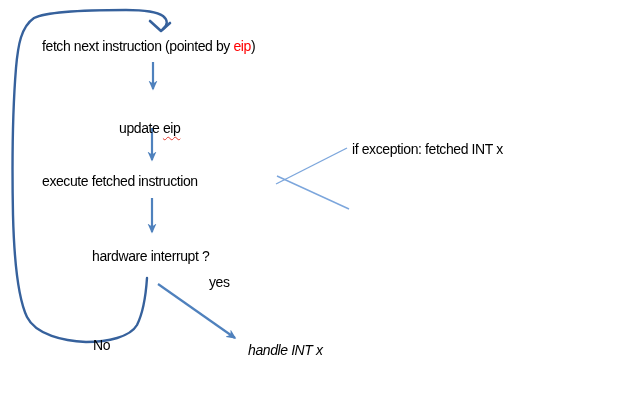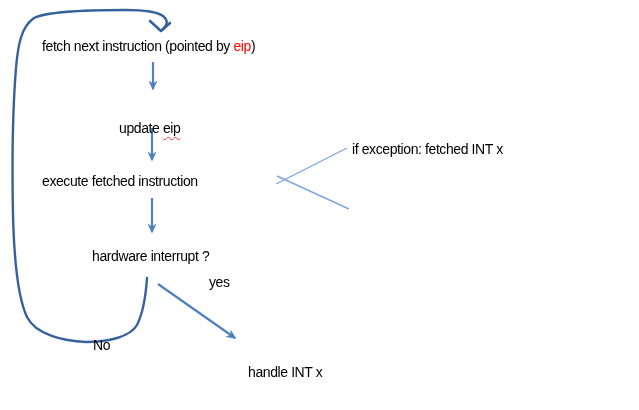--- a/index.html
+++ b/index.html
@@ -26,21 +26,21 @@
     text-underline-offset:3px;
   }
   #node-fetch{left:42px;top:34px;}
   #node-update{left:119px;top:99px;margin-top:17px;}
   #node-execute{left:42px;top:169px;}
   #node-exception{left:352px;top:137px;}
   #node-syscall{left:352px;top:198px;}
   #node-hwint{left:68px;top:244px;margin-left:24px;}
   #label-yes{left:209px;top:270px;}
   #label-no{left:93px;top:297px;margin-top:36px;}
-  #node-handleint{left:248px;top:360px;}
+  #node-handleint{left:248px;top:338px;font-style:italic;}
 </style>
 </head>
 <body>
 
 <div class="canvas">
 
   <svg class="overlay" viewBox="0 0 639 410" xmlns="http://www.w3.org/2000/svg">
     <defs>
       <marker id="ah" markerUnits="userSpaceOnUse" markerWidth="11" markerHeight="10" refX="8.5" refY="5" orient="auto">
         <path d="M0,0.5 L10,5 L0,9.5 L3,5 z" fill="#4f81bd"></path>

